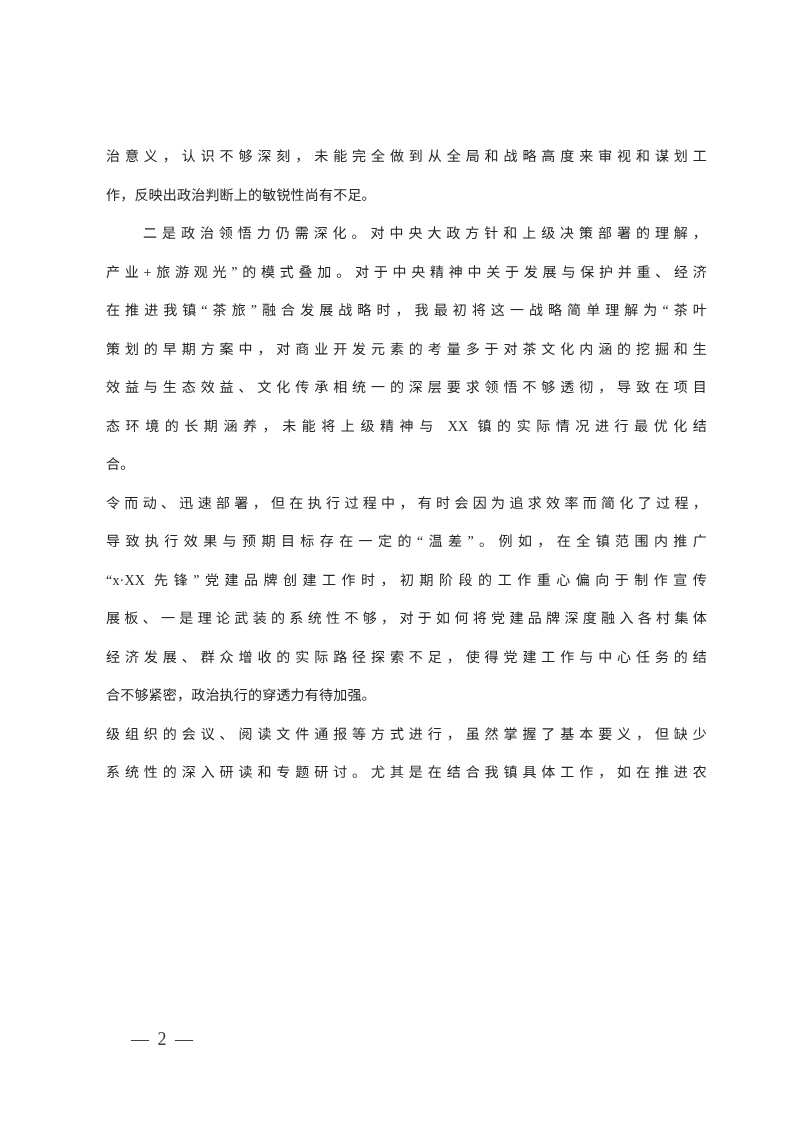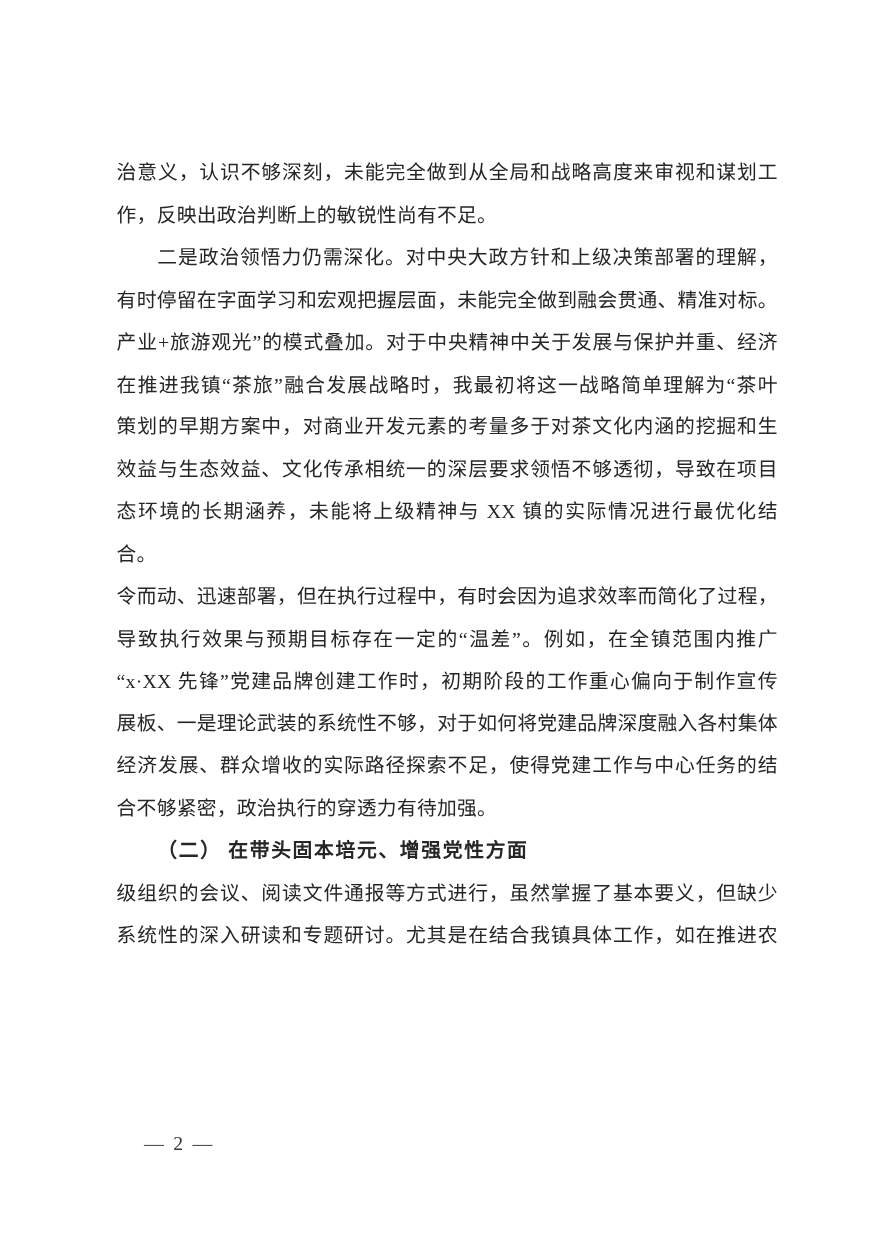--- a/index.html
+++ b/index.html
@@ -16,21 +16,21 @@
     font-family: "Liberation Serif", "DejaVu Serif", serif;
     color: #262626;
   }
   .content {
     position: absolute;
     left: 106px;
     top: 138px;
     width: 601px;
   }
   .line {
-    font-size: 18px;
+    font-size: 14px;
     height: 38.5px;
     line-height: 38.5px;
     text-align: justify;
     text-align-last: justify;
     overflow: hidden;
     letter-spacing: 0.2px;
   }
   .line.short {
     text-align-last: left;
   }
@@ -55,38 +55,34 @@
 <body>
 
 <div class="page">
   <div class="content">
       <div class="paragraph">
         <div class="line">治意义，认识不够深刻，未能完全做到从全局和战略高度来审视和谋划工</div>
         <div class="line short">作，反映出政治判断上的敏锐性尚有不足。</div>
       </div>
       <div class="paragraph">
         <div class="line indent">二是政治领悟力仍需深化。对中央大政方针和上级决策部署的理解，</div>
-        <div class="line">有时停留在字面学习和宏观把握层面，未能完全做到融会贯通、精准对标。</div>
         <div class="line">产业+旅游观光”的模式叠加。对于中央精神中关于发展与保护并重、经济</div>
         <div class="line">在推进我镇“茶旅”融合发展战略时，我最初将这一战略简单理解为“茶叶</div>
         <div class="line">策划的早期方案中，对商业开发元素的考量多于对茶文化内涵的挖掘和生</div>
         <div class="line">效益与生态效益、文化传承相统一的深层要求领悟不够透彻，导致在项目</div>
         <div class="line">态环境的长期涵养，未能将上级精神与 XX 镇的实际情况进行最优化结</div>
         <div class="line short">合。</div>
       </div>
       <div class="paragraph">
         <div class="line">令而动、迅速部署，但在执行过程中，有时会因为追求效率而简化了过程，</div>
         <div class="line">导致执行效果与预期目标存在一定的“温差”。例如，在全镇范围内推广</div>
         <div class="line">“x·XX 先锋”党建品牌创建工作时，初期阶段的工作重心偏向于制作宣传</div>
         <div class="line">展板、一是理论武装的系统性不够，对于如何将党建品牌深度融入各村集体</div>
         <div class="line">经济发展、群众增收的实际路径探索不足，使得党建工作与中心任务的结</div>
         <div class="line short">合不够紧密，政治执行的穿透力有待加强。</div>
       </div>
-      <div class="paragraph heading">
-        <div class="line indent short">（二） 在带头固本培元、增强党性方面</div>
-      </div>
       <div class="paragraph">
         <div class="line">级组织的会议、阅读文件通报等方式进行，虽然掌握了基本要义，但缺少</div>
         <div class="line">系统性的深入研读和专题研讨。尤其是在结合我镇具体工作，如在推进农</div>
       </div>
     </div>
   <div class="footer">— 2 —</div>
 </div>
 
 </body></html>

